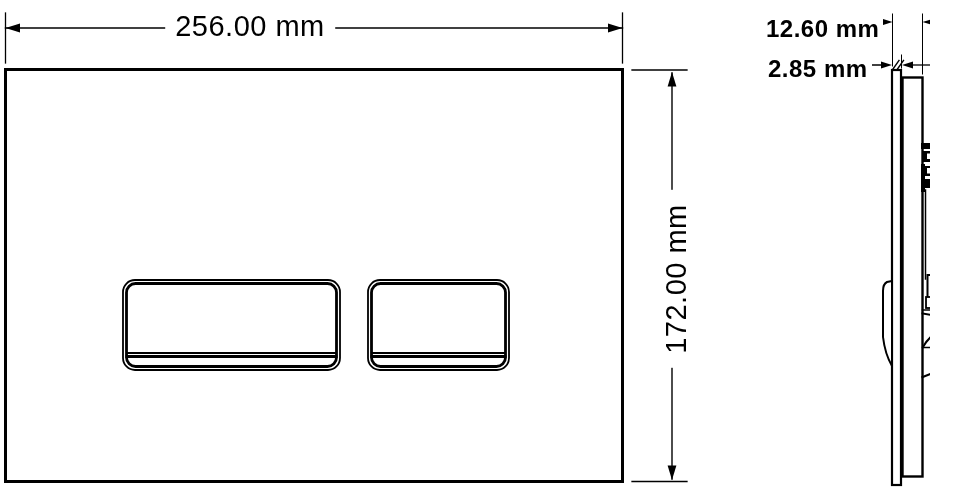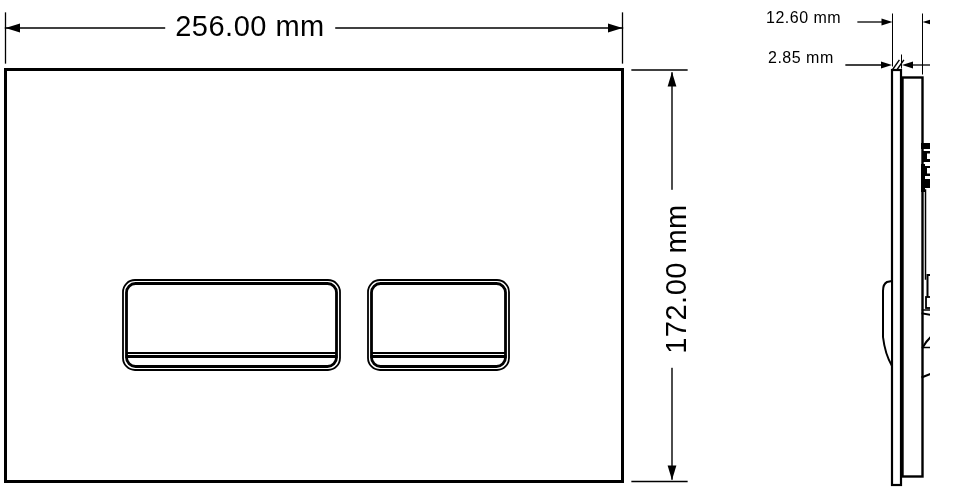--- a/index.html
+++ b/index.html
@@ -28,22 +28,23 @@
     background: #ffffff;
     white-space: nowrap;
     line-height: 1.1;
     letter-spacing: 0.5px;
   }
   .dim-label.front {
     font-size: 29px;
     padding: 0 10px;
   }
   .dim-label.side {
-    font-size: 16px;
-    padding: 8px 4px;
+    font-size: 24px;
+    padding: 15px 4px;
+    font-weight: bold;
   }
   #width-label {
     left: 250px;
     top: 27px;
     transform: translate(-50%, -50%);
   }
   #height-label {
     left: 677px;
     top: 279px;
     transform: translate(-50%, -50%) rotate(-90deg);

